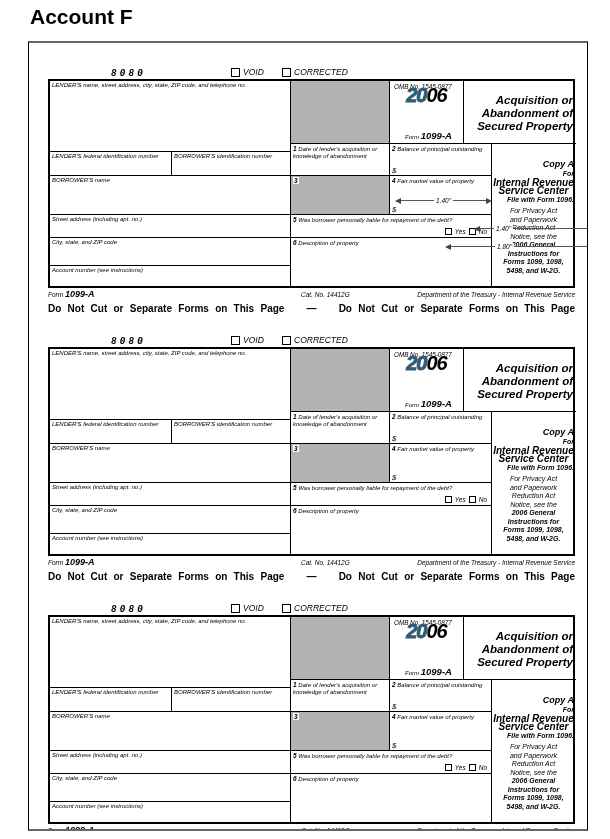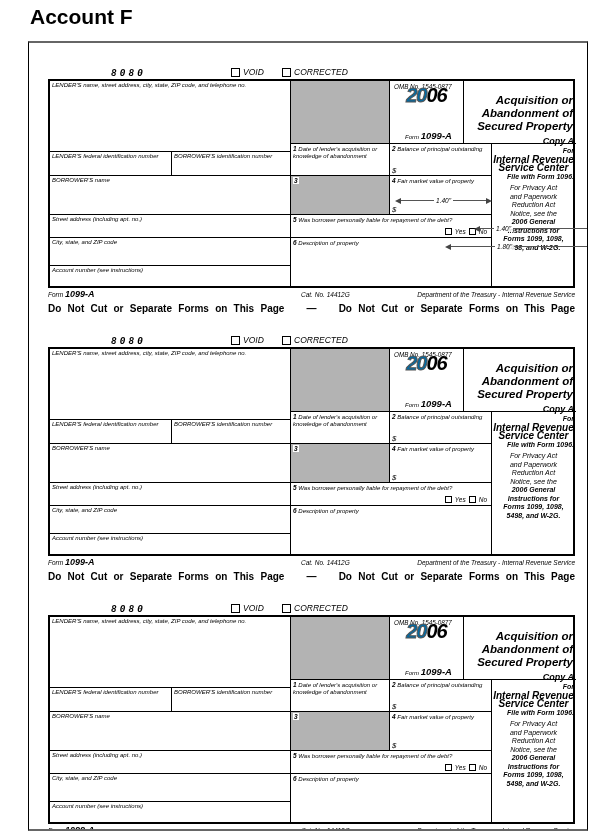--- a/index.html
+++ b/index.html
@@ -44,21 +44,21 @@
   .year { font-size:20px; font-weight:bold; letter-spacing:-1px; margin-top:2px; }
   .year .outline { color:#0369a1; -webkit-text-stroke:1px #555; }
   .form-id { position:absolute; bottom:2px; width:100%; text-align:center; font-size:6px; }
   .form-id .fn { font-weight:bold; font-size:9.5px; }
   .title-area { left:414px; top:0; width:112px; height:63px; font-weight:bold; font-size:11.5px; line-height:13px; text-align:right; padding-top:13px; padding-right:3px; }
 
   .id-lender { left:0; top:71px; width:122px; height:24px; }
   .id-borrower { left:122px; top:71px; width:119px; height:24px; }
   .box1 { left:241px; top:63px; width:99px; height:32px; }
   .box2 { left:340px; top:63px; width:102px; height:32px; }
-  .copy-col { left:442px; top:55px; width:85px; height:146px; padding:2px 3px 0 1px; }
+  .copy-col { left:442px; top:78px; width:85px; height:146px; padding:2px 3px 0 1px; }
   .borrower-name { left:0; top:95px; width:241px; height:39px; }
   .box3 { left:241px; top:95px; width:99px; height:39px; }
   .box3 .chip { background:#fff; padding:0 1px; }
   .box4 { left:340px; top:95px; width:102px; height:39px; }
   .street { left:0; top:134px; width:241px; height:23px; }
   .box5 { left:241px; top:134px; width:201px; height:23px; }
   .yesno { position:absolute; right:4px; bottom:2px; display:flex; align-items:center; gap:3px; font-size:6.5px; }
   .yesno .cb { width:7px; height:7px; }
   .city { left:0; top:157px; width:241px; height:28px; }
   .box6 { left:241px; top:157px; width:201px; height:48px; }

